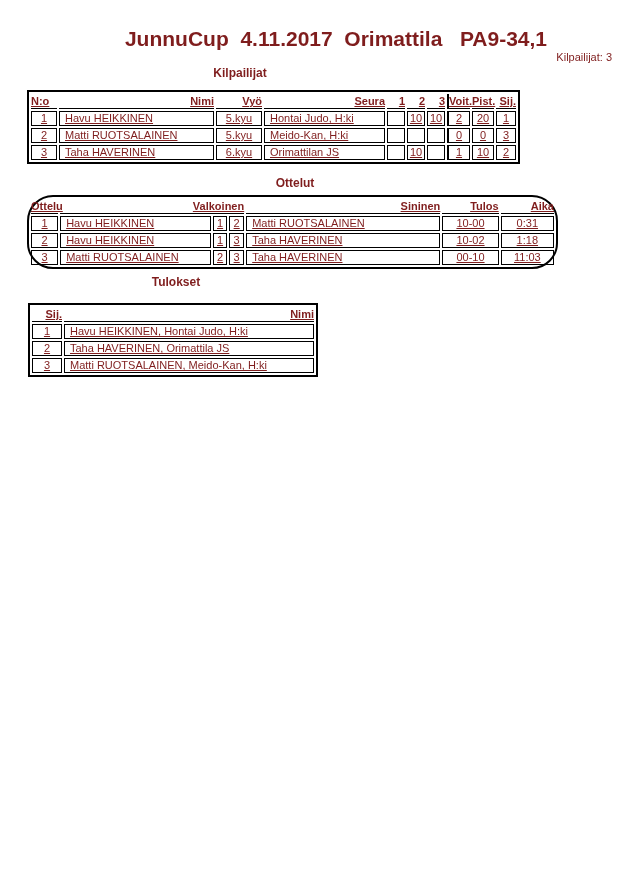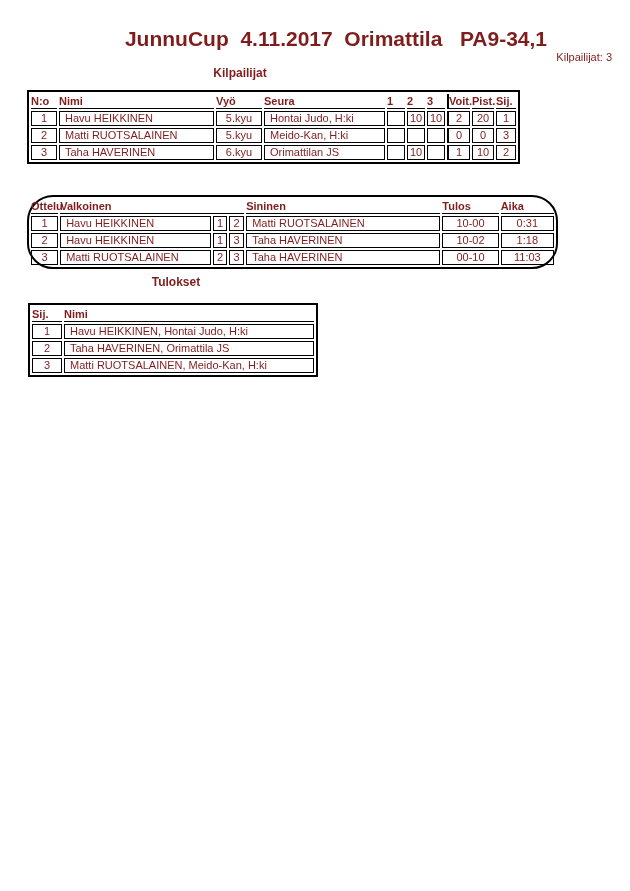--- a/index.html
+++ b/index.html
@@ -38,33 +38,34 @@
   #sec-ottelut     { top: 176px; left: 27px; width: 536px; }
   #sec-tulokset    { top: 275px; left: 28px; width: 296px; }
 
   table.tbl {
     position: absolute;
     border: 2px solid #000;
     border-collapse: separate;
     border-spacing: 2px;
     table-layout: fixed;
     empty-cells: show;
+    text-decoration: underline;
   }
   #t1 { top: 90px;  left: 27px; width: 487px; }
   #t2 { top: 195px; left: 27px; width: 531px; border-radius: 26px; }
   #t3 { top: 303px; left: 28px; width: 290px; }
 
   .tbl th {
     font-size: 11px;
     font-weight: bold;
     height: 14px;
     line-height: 14px;
     padding: 0;
     white-space: nowrap;
-    text-align: left;
+    text-align: right;
     border: none;
     border-bottom: 1px solid #000;
     overflow: visible;
   }
   .tbl td {
     font-size: 11px;
     height: 13px;
     line-height: 13px;
     padding: 0;
     white-space: nowrap;
@@ -146,20 +147,21 @@
         <td class="ac"></td>
         <td class="ac">10</td>
         <td class="ac"></td>
         <td class="ac grp">1</td>
         <td class="ac">10</td>
         <td class="ac">2</td>
       </tr>
     </tbody>
   </table>
 
+  <div class="sec" id="sec-ottelut">Ottelut</div>
 
   <table class="tbl" id="t2">
     <colgroup>
       <col style="width:27px">
         <col style="width:150px">
         <col style="width:14px">
         <col style="width:15px">
       <col style="width:193px">
         <col style="width:56px">
         <col style="width:53px">

